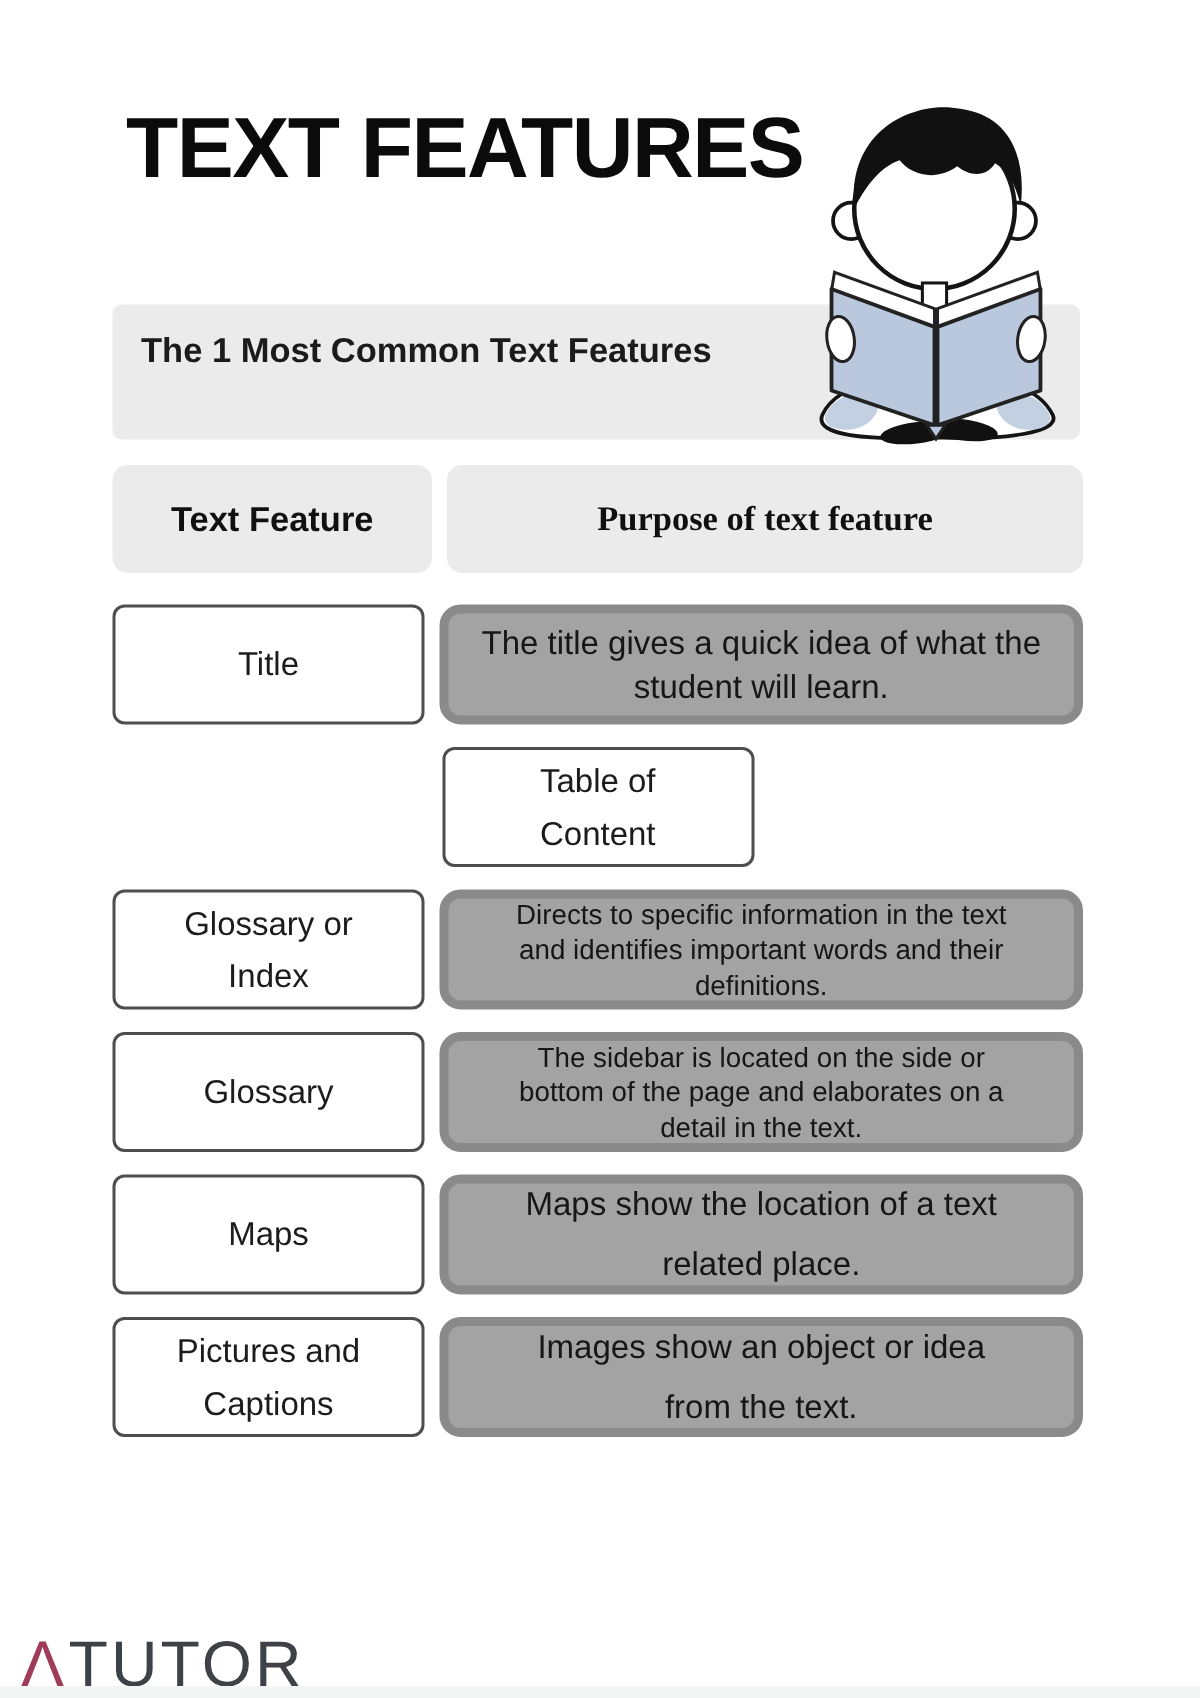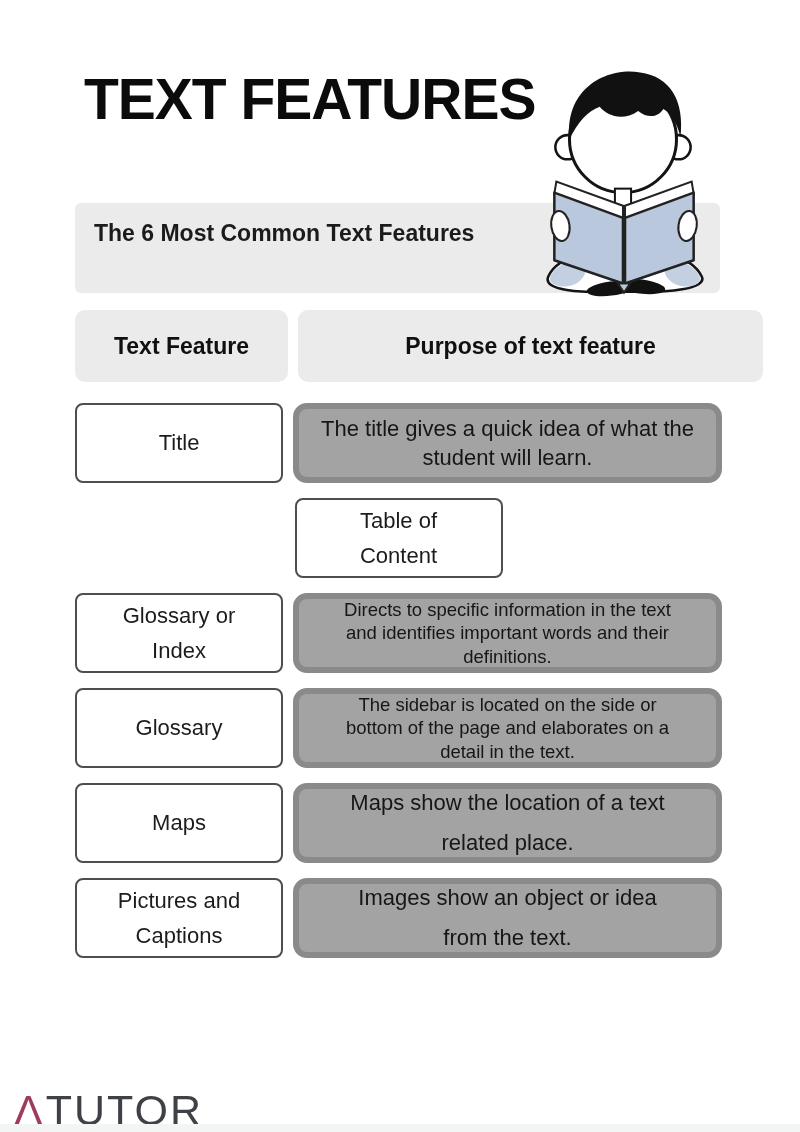--- a/index.html
+++ b/index.html
@@ -25,21 +25,21 @@
     padding:11px 0 0 19px;width:430px;
     font-size:23px;font-weight:bold;line-height:1.72;color:#1b1b1b;
   }
   
   .col-header{
     position:absolute;top:310px;height:72px;background:#ebebeb;border-radius:10px;
     display:flex;align-items:center;justify-content:center;
     font-size:23px;font-weight:bold;color:#101010;box-sizing:border-box;text-align:center;
   }
   .col-header.feature{left:75px;width:213px;}
-  .col-header.purpose{left:298px;width:465px;}
+  .col-header.purpose{left:298px;width:424px;font-family:Liberation Serif, serif;}
   
   .rows{
     position:absolute;left:75px;top:403px;width:647px;
     display:flex;flex-direction:column;gap:15px;align-items:center;
   }
   .row{display:flex;gap:10px;height:80px;}
   .cell-feature{
     flex:none;width:208px;box-sizing:border-box;
     border:2px solid #4e4e4e;border-radius:8px;background:#fff;
     display:flex;align-items:center;justify-content:center;text-align:center;
@@ -95,21 +95,21 @@
     <path fill="#b9c8dd" stroke="#222222" stroke-width="2.5" stroke-linejoin="round" d="M 104 166 L 36 141 L 36 208 L 104 231 Z"></path>
     <path fill="#b9c8dd" stroke="#222222" stroke-width="2.5" stroke-linejoin="round" d="M 106 166 L 174 141 L 174 208 L 106 231 Z"></path>
     <line x1="105" y1="160" x2="105" y2="231" stroke="#222222" stroke-width="3"></line>
     <path fill="#b9c8dd" stroke="#222222" stroke-width="2" d="M 99 231 L 111 231 L 105 240 Z"></path>
 
     <ellipse cx="42" cy="174" rx="9" ry="15" fill="#ffffff" stroke="#222222" stroke-width="2" transform="rotate(-8 42 174)"></ellipse>
     <ellipse cx="168" cy="174" rx="9" ry="15" fill="#ffffff" stroke="#222222" stroke-width="2" transform="rotate(8 168 174)"></ellipse>
   </svg>
 
   <div class="banner">
-    <div class="banner-text">The 6 Most Common Text Features</div>
+    <div class="banner-text">The 1 Most Common Text Features</div>
   </div>
 
   <div class="col-header feature">Text Feature</div>
   <div class="col-header purpose">Purpose of text feature</div>
 
   <div class="rows">
     <div class="row">
       <div class="cell-feature">Title</div>
       <div class="cell-purpose p-lg">The title gives a quick idea of what the student will learn.</div>
     </div>

